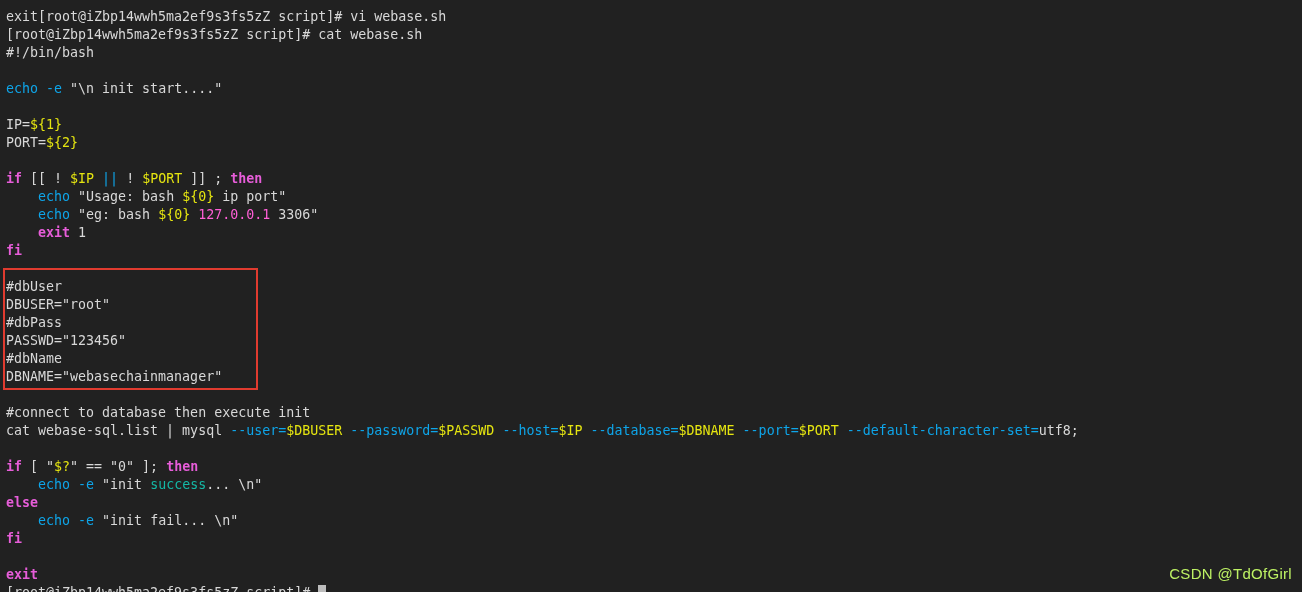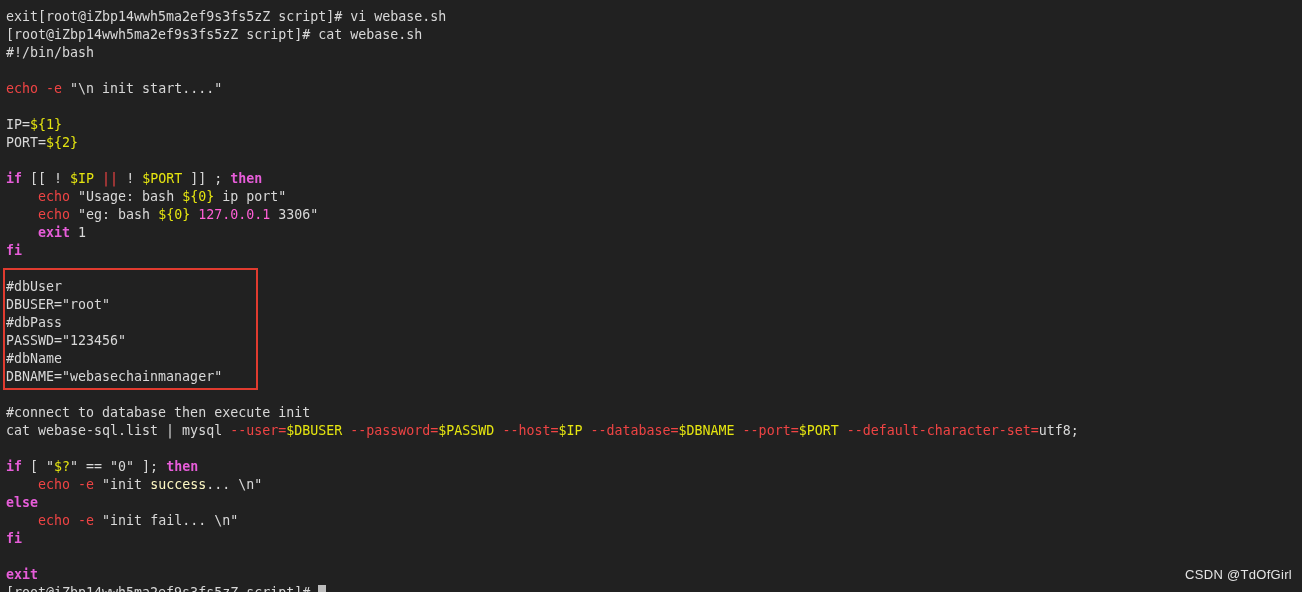--- a/index.html
+++ b/index.html
@@ -33,40 +33,40 @@
     letter-spacing: 0px;
   }
   .line {
     height: 18px;
     white-space: pre;
     font-size: 13.3px;
     line-height: 18px;
   }
   
   .w  { color: #d8d8d8; }            
-  .cy { color: #ef4444; }            
+  .cy { color: #0ea5e9; }            
   .mg { color: #e75dd9; font-weight: bold; }            
   .ye { color: #e5e510; }            
-  .gr { color: #fef9c3; }            
+  .gr { color: #14b8a6; }            
   .pk { color: #ff5fd7; }            
 
   
   #redbox {
     position: absolute;
     border: 2px solid #e03b2f;
     box-sizing: border-box;
     pointer-events: none;
   }
 
   #watermark {
     position: absolute;
     right: 10px;
     bottom: 10px;
-    color: #e5e5e5;
-    font-size: 13px;
+    color: #bef264;
+    font-size: 15px;
     font-family: "Liberation Sans", sans-serif;
     letter-spacing: 0.3px;
   }
 
   .cursor {
     display: inline-block;
     width: 8px;
     height: 14px;
     background: #bdbdbd;
     vertical-align: -2px;

